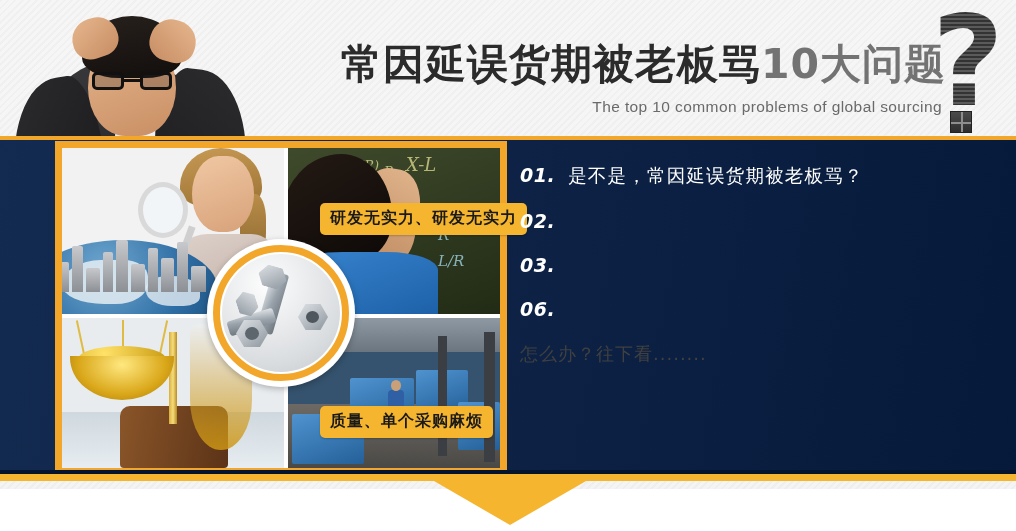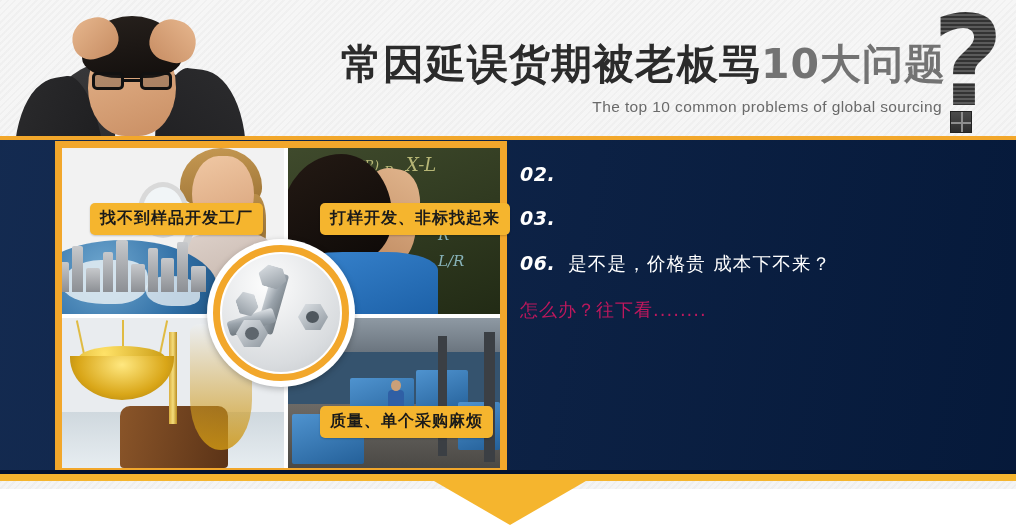--- a/index.html
+++ b/index.html
@@ -224,21 +224,21 @@
   .li .num{
     color:#ffffff;font-style:italic;font-weight:bold;font-size:19px;
     font-family:"DejaVu Sans","Liberation Sans",sans-serif;
     margin-right:13px;letter-spacing:.5px;
   }
   .li .txt{
     color:#ffffff;font-size:18.5px;letter-spacing:1.2px;
     font-family:"DejaVu Sans","Liberation Sans",sans-serif;
   }
   .footnote{
-    color:#be185d;font-size:18px;letter-spacing:1px;margin-top:4px;white-space:nowrap;
+    color:#404040;font-size:18px;letter-spacing:1px;margin-top:4px;white-space:nowrap;
     font-family:"DejaVu Sans","Liberation Sans",sans-serif;
   }
 
   
   .rule-bottom{
     position:absolute;left:0;top:474px;width:1016px;height:7px;background:#f5b52e;
   }
   .arrow-down{
     position:absolute;left:434px;top:481px;width:0;height:0;
     border-left:76px solid transparent;border-right:76px solid transparent;
@@ -373,34 +373,36 @@
       <div class="nut" style="left:36px;top:12px;width:29px;height:22px;transform:rotate(16deg);clip-path:polygon(25% 0,75% 0,100% 50%,75% 100%,25% 100%,0 50%);"></div>
       <div class="bolt" style="left:22px;top:44px;width:15px;height:48px;transform:rotate(72deg);"></div>
       <div class="nut" style="left:12px;top:40px;width:26px;height:20px;transform:rotate(72deg);clip-path:polygon(25% 0,75% 0,100% 50%,75% 100%,25% 100%,0 50%);"></div>
       <div class="nut" style="left:14px;top:66px;width:32px;height:27px;clip-path:polygon(25% 0,75% 0,100% 50%,75% 100%,25% 100%,0 50%);"></div>
       <div class="nut" style="left:23px;top:73px;width:14px;height:13px;border-radius:50%;background:#5e666d;"></div>
       <div class="nut" style="left:76px;top:50px;width:30px;height:26px;clip-path:polygon(25% 0,75% 0,100% 50%,75% 100%,25% 100%,0 50%);"></div>
       <div class="nut" style="left:84px;top:57px;width:13px;height:12px;border-radius:50%;background:#4f575e;"></div>
     </div>
   </div>
 
-  <div class="cap c1">找不到样品开发工厂</div>
-  <div class="cap c2">打样开发、非标找起来</div>
+  <div class="cap c2">研发无实力、研发无实力</div>
   <div class="cap c4">质量、单个采购麻烦</div>
 
   <div class="list">
     <div class="li">
+      <span class="num">01.</span>
+      <span class="txt">是不是，常因延误货期被老板骂？</span>
+    </div>
+    <div class="li">
       <span class="num">02.</span>
     </div>
     <div class="li">
       <span class="num">03.</span>
     </div>
     <div class="li">
       <span class="num">06.</span>
-      <span class="txt">是不是，价格贵 成本下不来？</span>
     </div>
     <div class="footnote">怎么办？往下看........</div>
   </div>
 
   <div class="band-edge"></div>
   <div class="rule-bottom"></div>
   <div class="arrow-down"></div>
 
 </div>
 

